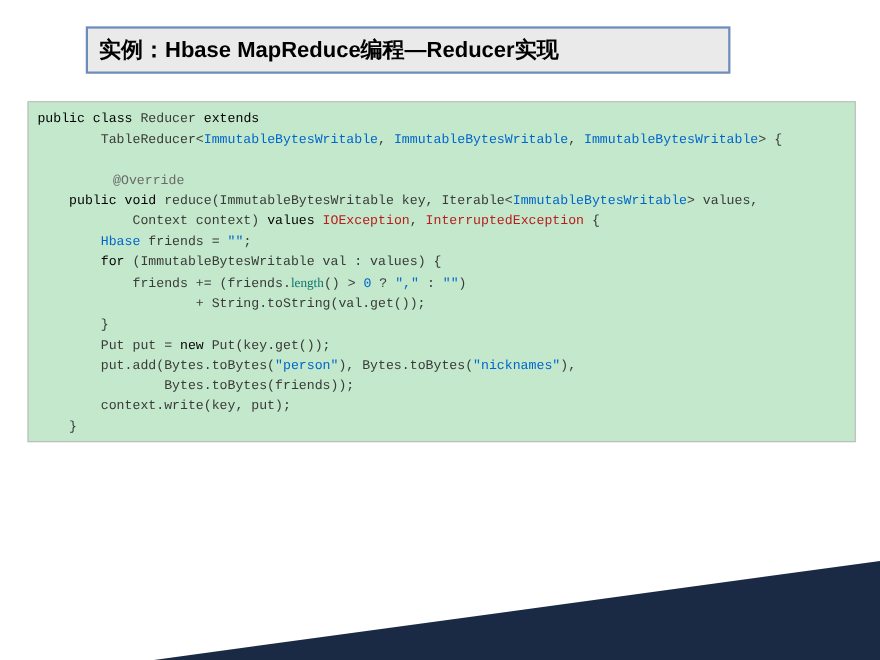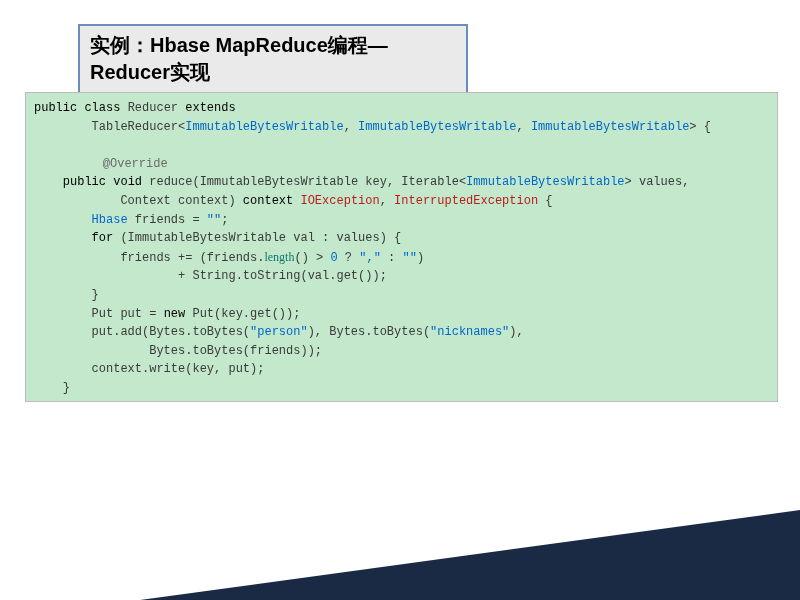--- a/index.html
+++ b/index.html
@@ -8,21 +8,21 @@
     height: 600px;
     background: #ffffff;
     position: relative;
     font-family: "SimSun", serif;
     overflow: hidden;
   }
   .title-box {
     position: absolute;
     top: 24px;
     left: 78px;
-    width: 390px;
+    width: 586px;
     background: #eaeaea;
     border: 2px solid #6b8dbb;
     padding: 6px 10px;
     font-size: 20px;
     font-weight: bold;
     font-family: "Microsoft YaHei", "SimHei", sans-serif;
     color: #000;
   }
   .code-box {
     position: absolute;
@@ -70,21 +70,21 @@
 </head>
 <body>
 
 <div class="title-box">实例：Hbase MapReduce编程—Reducer实现</div>
 
 <div class="code-box"><span class="kw">public</span> <span class="kw">class</span><span> Reducer </span><span class="kw">extends</span>
 <span>        TableReducer&lt;</span><span class="gen">ImmutableBytesWritable</span><span>, </span><span class="gen">ImmutableBytesWritable</span><span>, </span><span class="gen">ImmutableBytesWritable</span><span>&gt; {</span>
 <span></span>
 <span>    </span><span class="ann">@Override</span>
 <span>    </span><span class="kw">public</span><span> </span><span class="kw">void</span><span> reduce(ImmutableBytesWritable key, Iterable&lt;</span><span class="gen">ImmutableBytesWritable</span><span>&gt; values,</span>
-<span>            Context context) </span><span class="kw">context</span><span> </span><span class="exc">IOException</span><span>, </span><span class="exc">InterruptedException</span><span> {</span>
+<span>            Context context) </span><span class="kw">values</span><span> </span><span class="exc">IOException</span><span>, </span><span class="exc">InterruptedException</span><span> {</span>
 <span>        </span><span class="gen">Hbase</span><span> friends = </span><span class="str">""</span><span>;</span>
 <span>        </span><span class="kw">for</span><span> (ImmutableBytesWritable val : values) {</span>
 <span>            friends += (friends.</span><span class="method">length</span><span>() &gt; </span><span class="num">0</span><span> ? </span><span class="str">","</span><span> : </span><span class="str">""</span><span>)</span>
 <span>                    + String.toString(val.get());</span>
 <span>        }</span>
 <span>        Put put = </span><span class="kw">new</span><span> Put(key.get());</span>
 <span>        put.add(Bytes.toBytes(</span><span class="str">"person"</span><span>), Bytes.toBytes(</span><span class="str">"nicknames"</span><span>),</span>
 <span>                Bytes.toBytes(friends));</span>
 <span>        context.write(key, put);</span>
 <span>    }</span>

